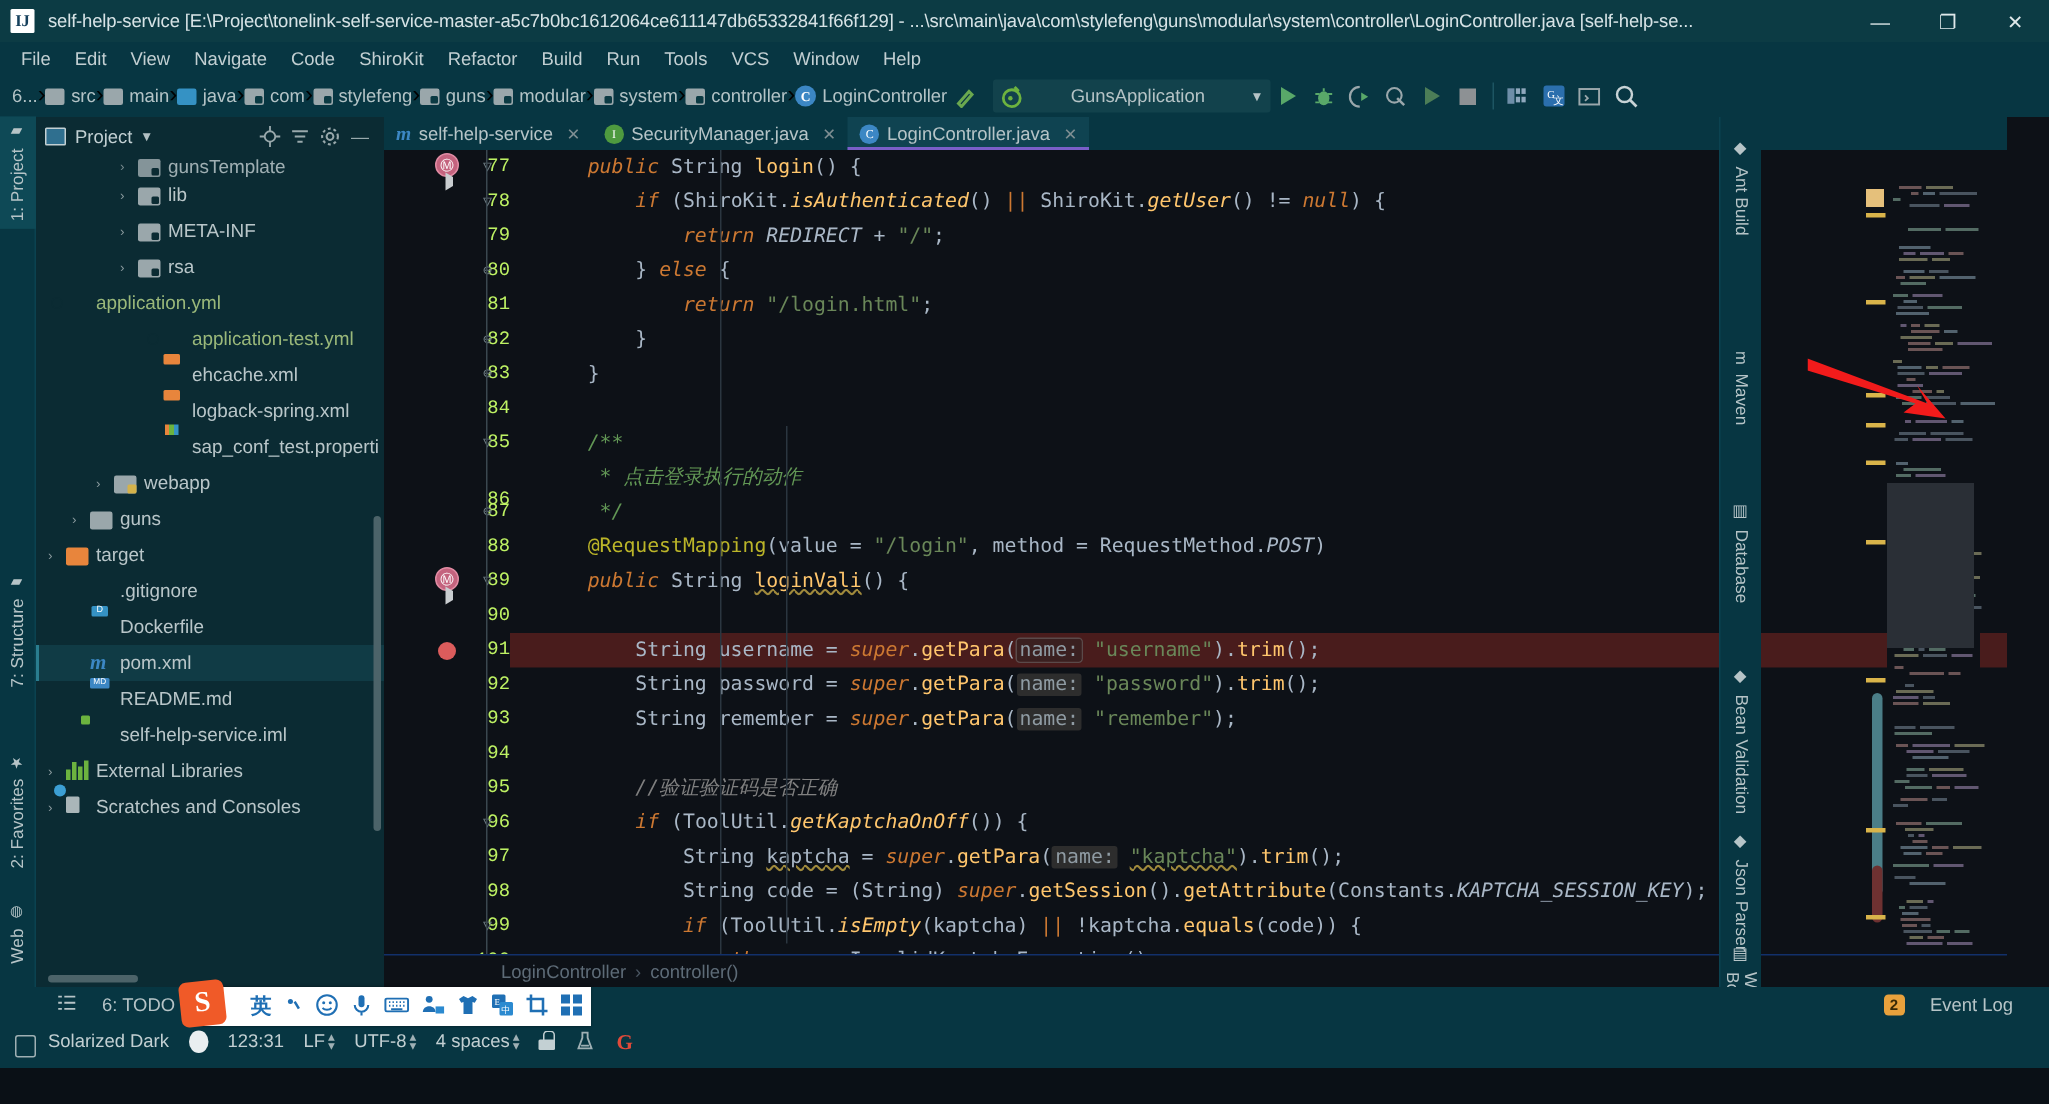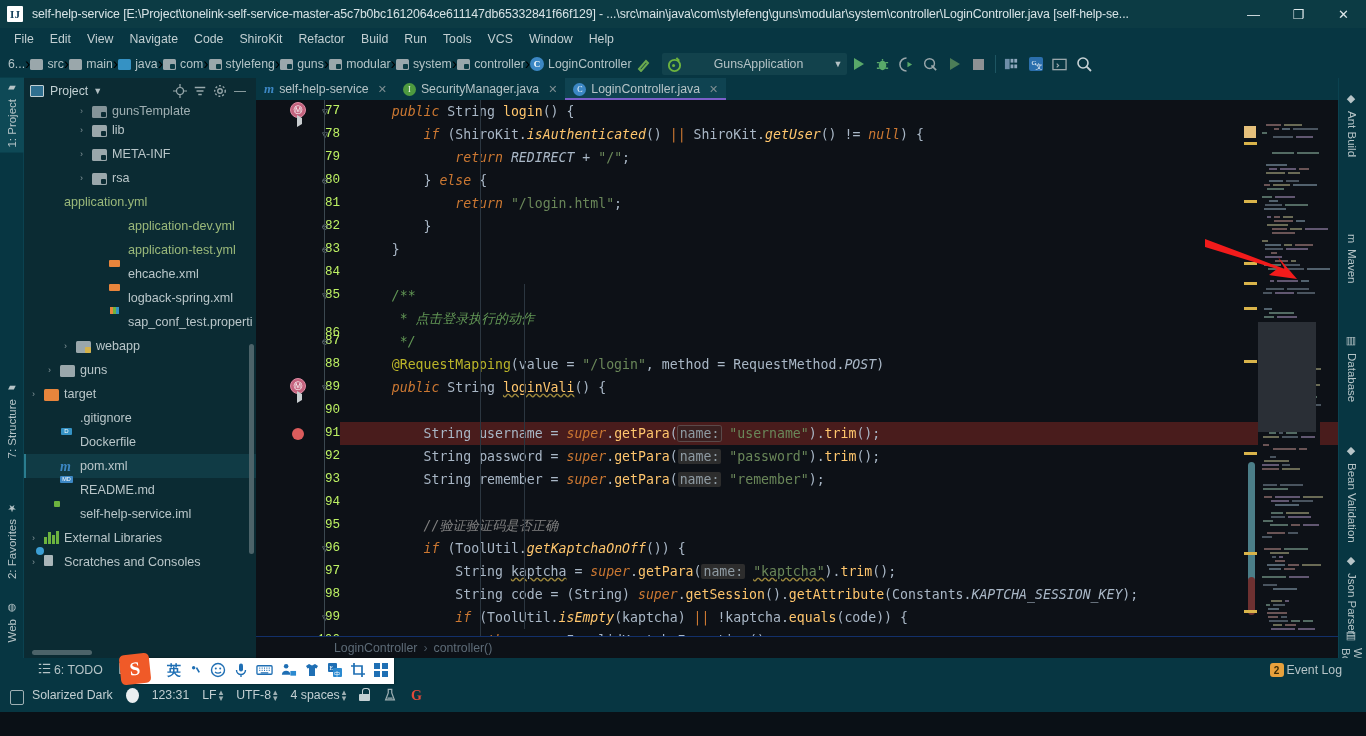--- a/index.html
+++ b/index.html
@@ -3,21 +3,21 @@
 <meta charset="utf-8">
 <style>
   * { box-sizing: border-box; margin: 0; padding: 0; }
   html, body {
     width: 1366px; height: 736px;
     background: #0d1117;
     font-family: "Liberation Sans", sans-serif;
     overflow: hidden;
     -webkit-font-smoothing: antialiased;
   }
-  #app { position: relative; width: 1366px; height: 736px; background: #073642; }
+  #app { position: relative; width: 1174px; height: 736px; background: #073642; }
 
   
   .titlebar {
     position: absolute; top: 0; left: 0; width: 1366px; height: 28px;
     background: #0c3b44; display: flex; align-items: center;
   }
   .tb-logo {
     width: 16px; height: 16px; margin-left: 7px; margin-right: 9px;
     background: #fff; color: #15405c; font-size: 11px; font-weight: bold;
     display: flex; align-items: center; justify-content: center;
@@ -240,21 +240,21 @@
     writing-mode:vertical-rl;
     color:#b6c4c7; font-size:11.5px; padding:6px 0;
     display:flex; align-items:center; gap:6px;
   }
 
   
   .bottombar {
     position:absolute; left:0; bottom:54px; width:1366px; height:24px; background:#073642;
     display:flex; align-items:center;
   }
-  .bb-item { display:flex; align-items:center; gap:3px; color:#b6c4c7; font-size:12.3px; padding:0 8px; height:24px; white-space:nowrap; }
+  .bb-item { display:flex; align-items:center; gap:17px; color:#b6c4c7; font-size:12.3px; padding:0 8px; height:24px; white-space:nowrap; }
   .badge-o {
     width:14px;height:14px;border-radius:3px;background:#e8a13c;color:#3a2a06;font-size:10px;font-weight:bold;
     display:flex;align-items:center;justify-content:center;
   }
 
   
   .ime {
     position:absolute; left:133px; bottom:52px; height:26px; background:#fff;
     display:flex; align-items:center; padding:0 5px; gap:7px; z-index:40;
     box-shadow:0 0 2px rgba(0,0,0,.5);
@@ -519,25 +519,20 @@
           <span class="arrow">›</span>
           <span class="ico-box">
             <span class="ico-folder src" style="display:block;width:15px;"></span>
           </span>
           <span class="tname ">rsa</span>
         </div>
         <div class="trow" style="">
           <span class="arrow"></span>
           <span class="ico-box"><span class="ico-yml"></span></span>
           <span class="tname green">application.yml</span>
-        </div>
-        <div class="trow" style="padding-left: 72px;">
-          <span class="arrow"></span>
-          <span class="ico-box"><span class="ico-yml"></span></span>
-          <span class="tname green">application-dev.yml</span>
         </div>
         <div class="trow" style="padding-left: 72px;">
           <span class="arrow"></span>
           <span class="ico-box"><span class="ico-yml"></span></span>
           <span class="tname green">application-test.yml</span>
         </div>
         <div class="trow" style="padding-left: 72px;">
           <span class="arrow"></span>
           <span class="ico-box"><span class="ico-xml"></span></span>
           <span class="tname ">ehcache.xml</span>

